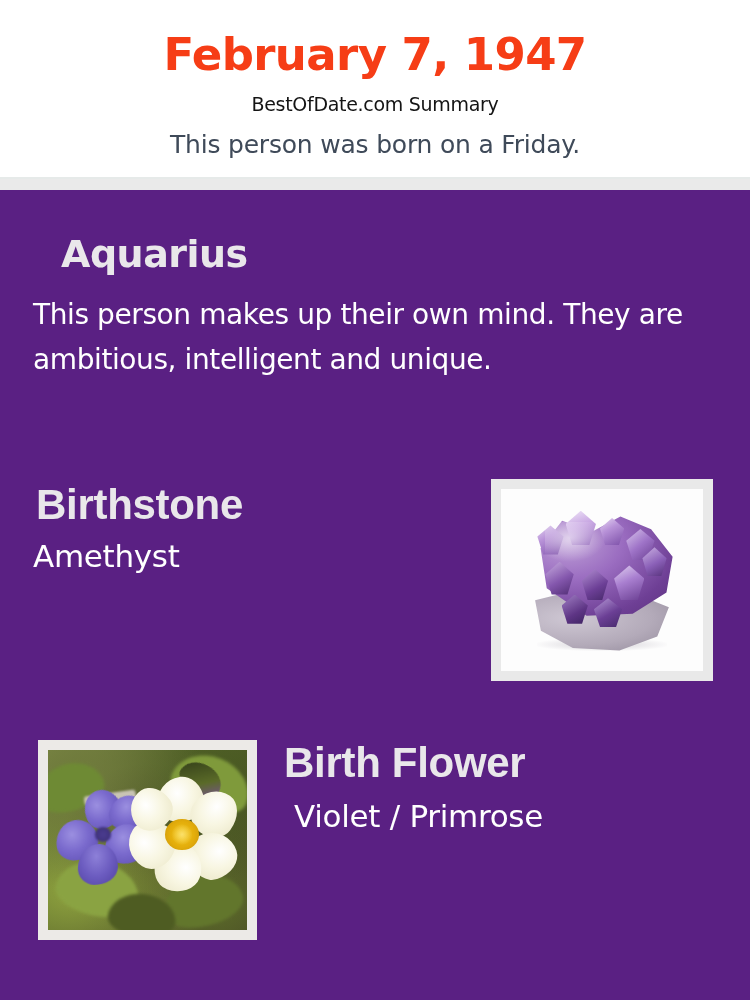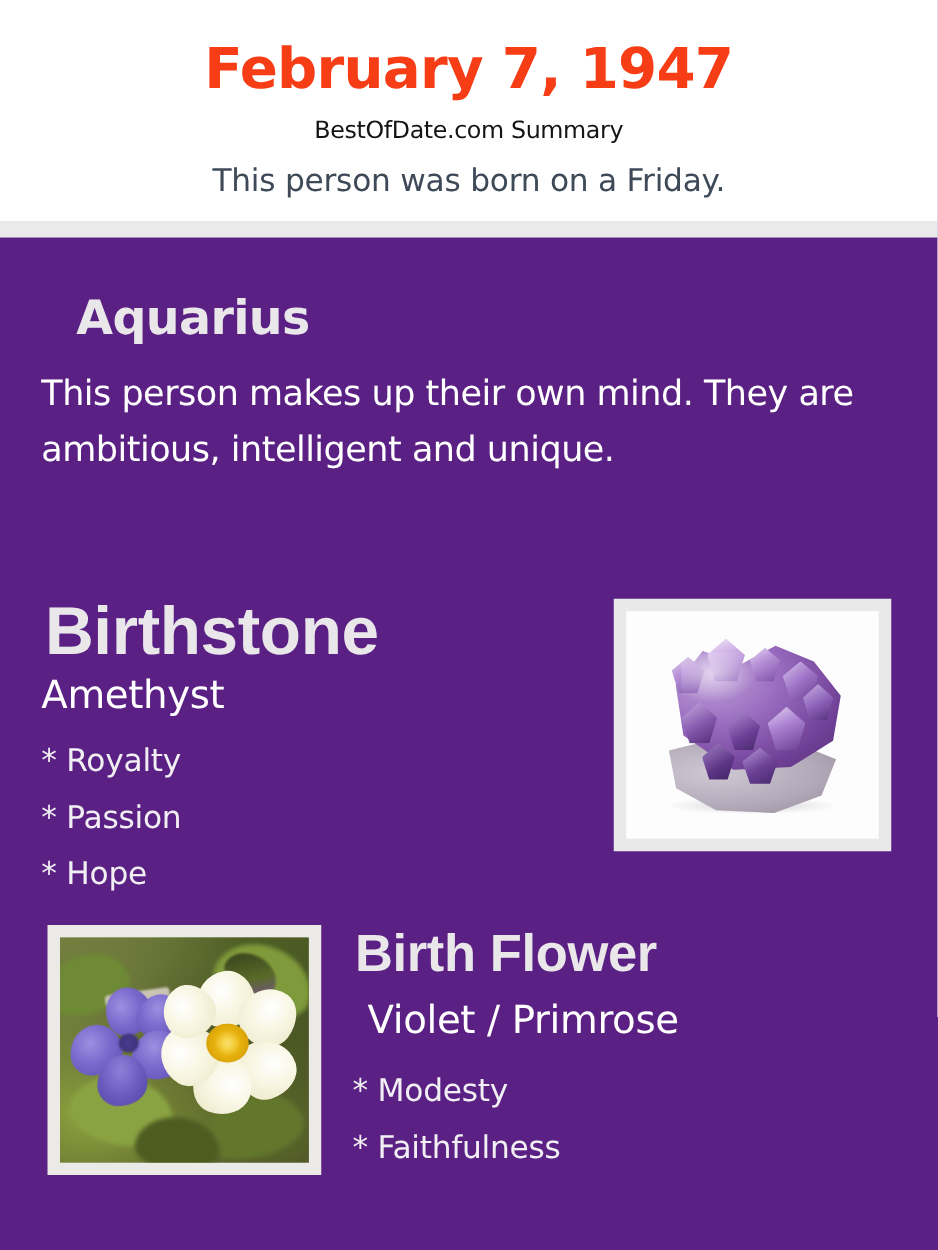--- a/index.html
+++ b/index.html
@@ -88,21 +88,21 @@
     font-size:28px; font-weight:normal;
     color:#ffffff;
     line-height:45px;
     letter-spacing:-0.4px;
   }
 
   
   .bs-title {
     position:absolute; left:36px; top:480px;
     font-family:"Liberation Sans", sans-serif;
-    font-size:54px; font-weight:bold;
+    font-size:42px; font-weight:bold;
     color:#e9e7ea;
     line-height:50px;
     letter-spacing:-0.3px;
     white-space:nowrap;
   }
   .bs-name {
     position:absolute; left:33px; top:536px;
     font-family:"DejaVu Sans", sans-serif;
     font-size:31px; font-weight:normal;
     color:#ffffff;
@@ -320,25 +320,20 @@
   <div class="divider"></div>
   <div class="divider-top-hair"></div>
 
   <div class="body-panel"></div>
 
   <div class="zodiac-title">Aquarius</div>
   <div class="zodiac-desc">This person makes up their own mind. They are ambitious, intelligent and unique.</div>
 
   <div class="bs-title">Birthstone</div>
   <div class="bs-name">Amethyst</div>
-  <ul class="bs-traits">
-    <li>* Royalty</li>
-    <li>* Passion</li>
-    <li>* Hope</li>
-  </ul>
 
   <div class="stone-frame">
     <div class="stone-photo">
       <div class="am-shadow"></div>
       <div class="am-base"></div>
       <div class="am-body"></div>
       <div class="am-xtal x1"></div>
       <div class="am-xtal x2"></div>
       <div class="am-xtal x3"></div>
       <div class="am-xtal x4"></div>
@@ -379,18 +374,14 @@
         <div class="pp pp4"></div>
         <div class="pp pp5"></div>
         <div class="pp pp6"></div>
         <div class="p-center"></div>
       </div>
     </div>
   </div>
 
   <div class="bf-title">Birth Flower</div>
   <div class="bf-name">Violet / Primrose</div>
-  <ul class="bf-traits">
-    <li>* Modesty</li>
-    <li>* Faithfulness</li>
-  </ul>
 
 </div>
 
 </body></html>

